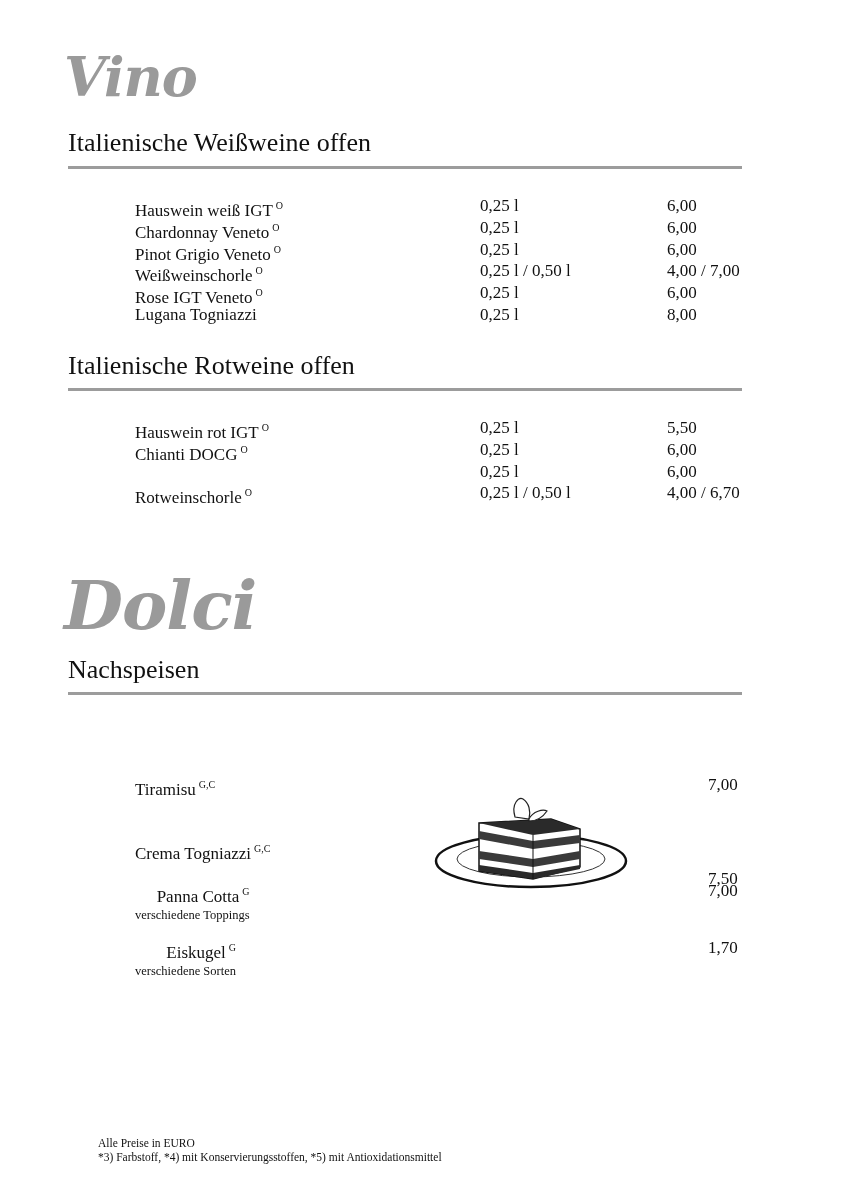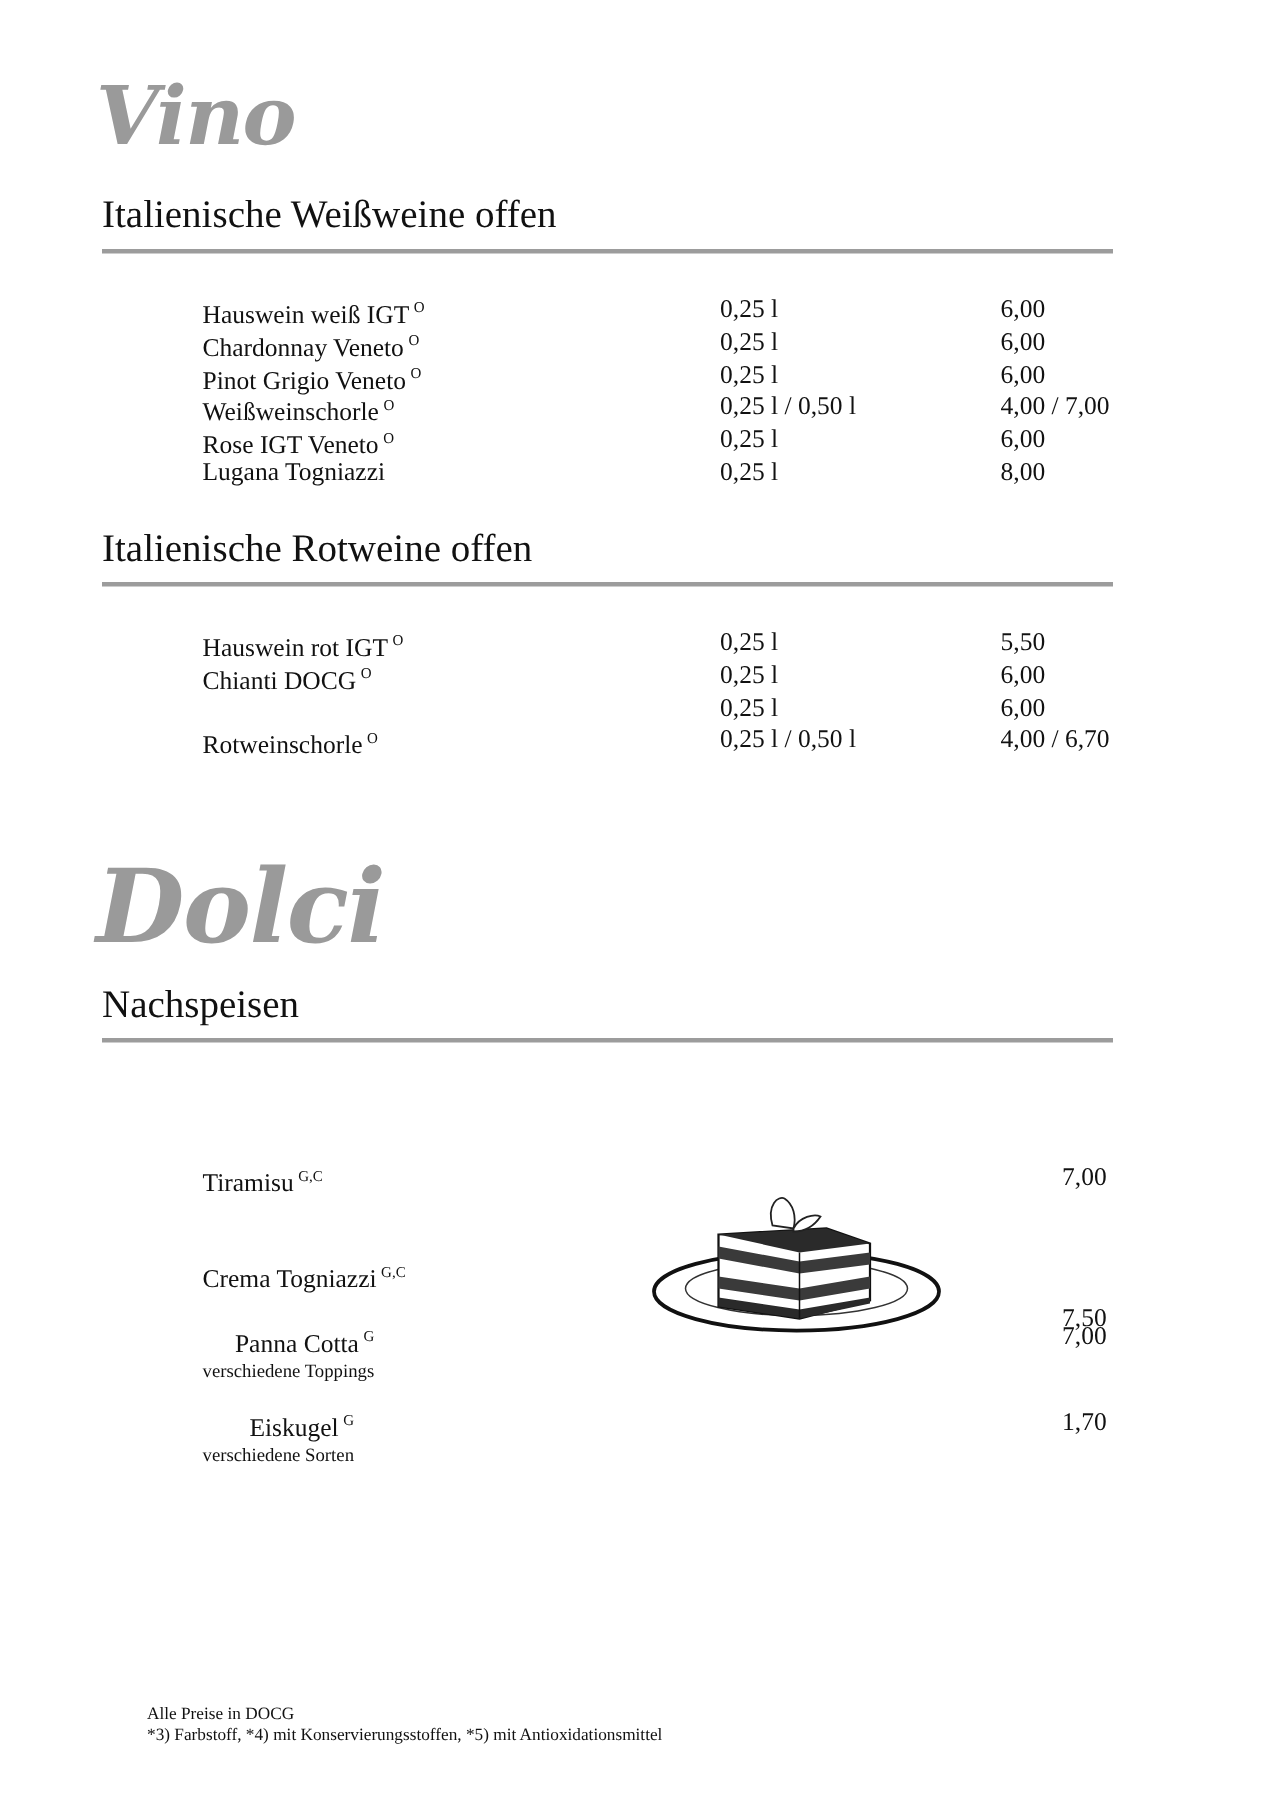--- a/index.html
+++ b/index.html
@@ -125,15 +125,15 @@
   <path d="M46 30 L118 26 L147 36 L100 42 Z" fill="#2a2a2a"></path>
   <path d="M46 38 L100 48 L147 42 L147 50 L100 56 L46 46 Z" fill="#3a3a3a"></path>
   <path d="M46 58 L100 66 L147 58 L147 66 L100 74 L46 66 Z" fill="#3a3a3a"></path>
   <path d="M46 72 L100 80 L147 72 L147 76 L100 86 L46 78 Z" fill="#2a2a2a"></path>
   <line x1="100" y1="42" x2="100" y2="86" stroke="#111" stroke-width="1"></line>
   <path d="M82 24 C78 10 86 4 90 6 C96 10 98 18 96 26 Z" fill="#fff" stroke="#222" stroke-width="1.2"></path>
   <path d="M96 26 C100 18 110 16 114 18 C110 24 104 28 96 28 Z" fill="#fff" stroke="#222" stroke-width="1.2"></path>
 </svg>
 
 <div class="footer">
-  <div>Alle Preise in DOCG</div>
+  <div>Alle Preise in EURO</div>
   <div>*3) Farbstoff, *4) mit Konservierungsstoffen, *5) mit Antioxidationsmittel</div>
 </div>
 
 </body></html>

